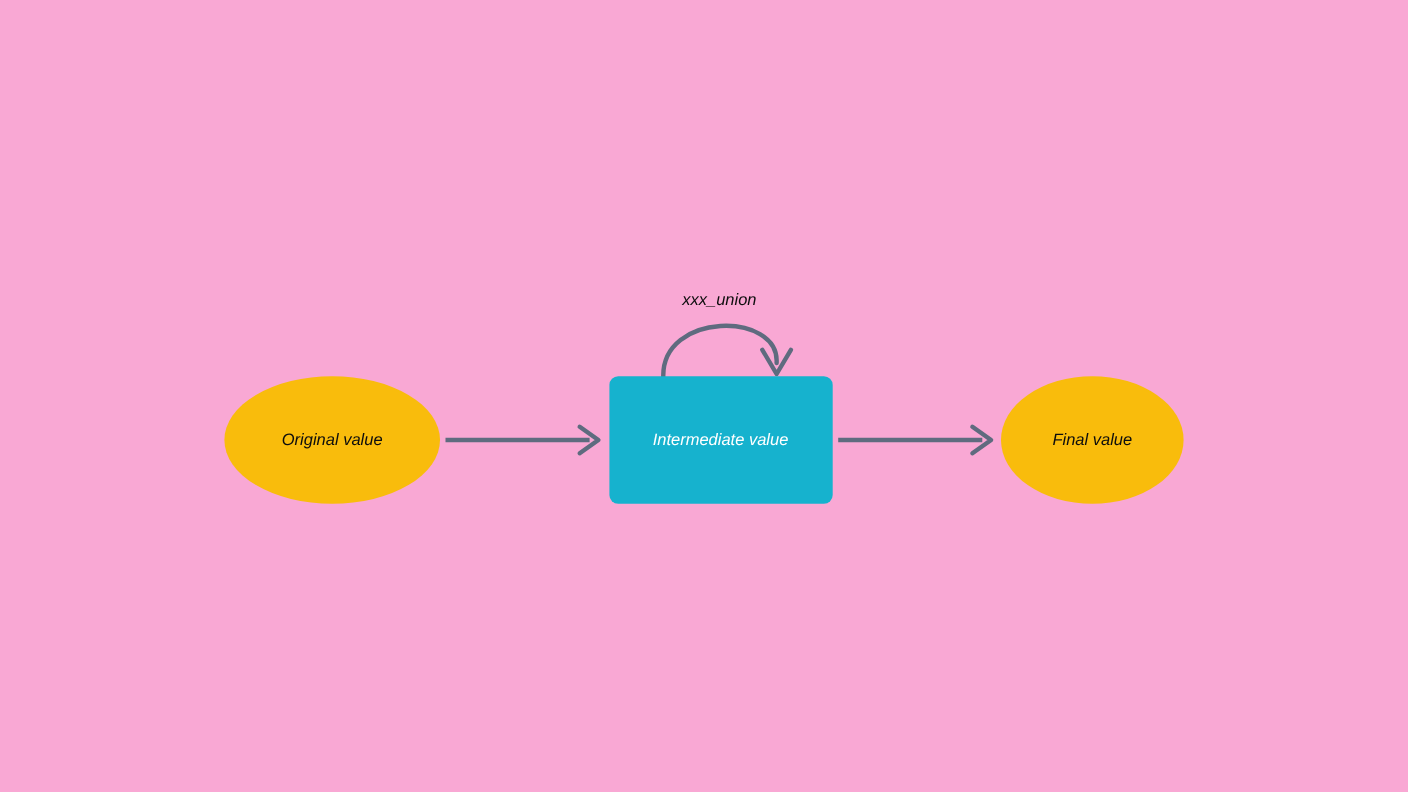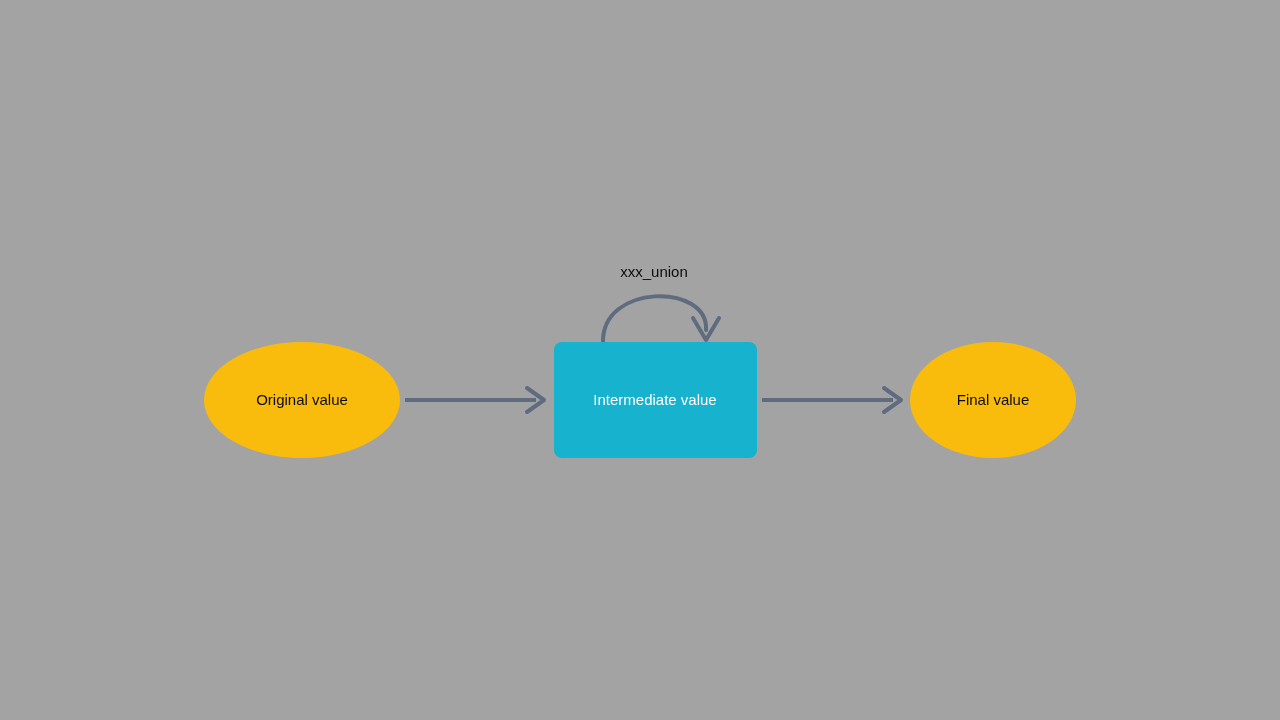--- a/index.html
+++ b/index.html
@@ -11,21 +11,22 @@
   body {
     width: 1280px;
     height: 720px;
     overflow: hidden;
     font-family: "Liberation Sans", sans-serif;
   }
   #canvas {
     position: relative;
     width: 1280px;
     height: 720px;
-    background: #a3a3a3;
+    background: #f9a8d4;
+    font-style: italic;
   }
   #diagram-svg {
     position: absolute;
     left: 0;
     top: 0;
     width: 1280px;
     height: 720px;
     display: block;
   }
   .node-label {

